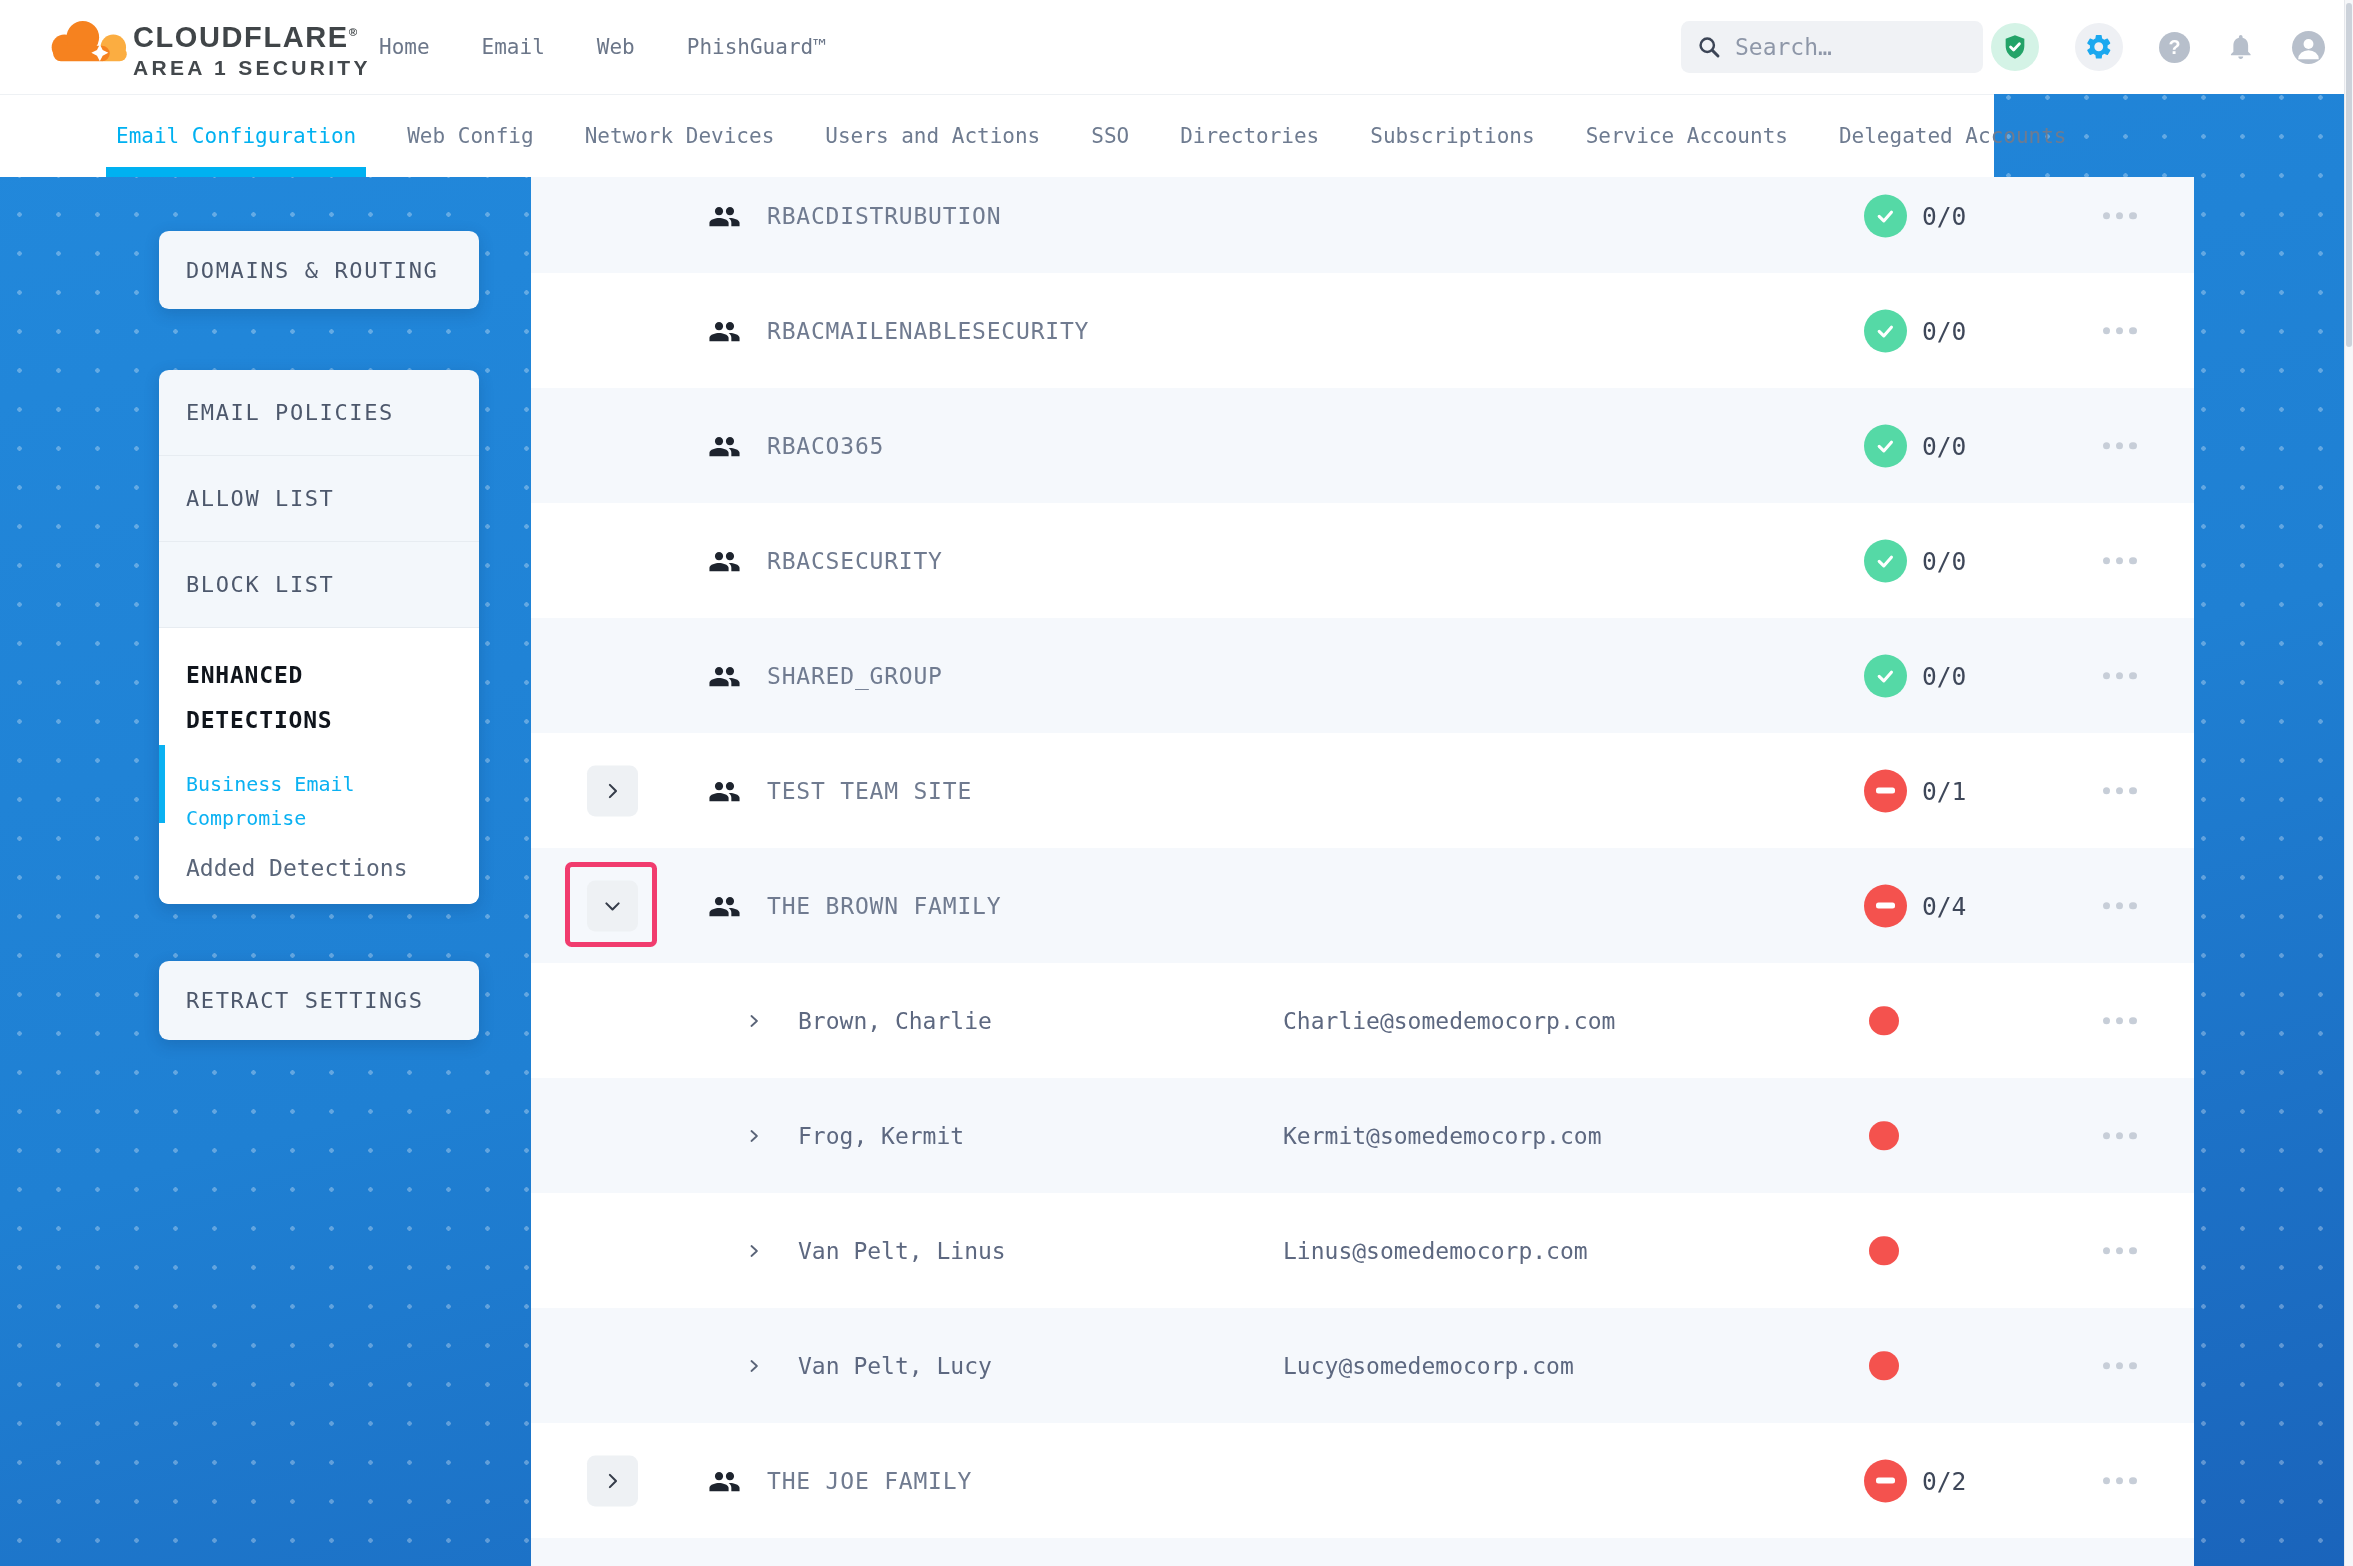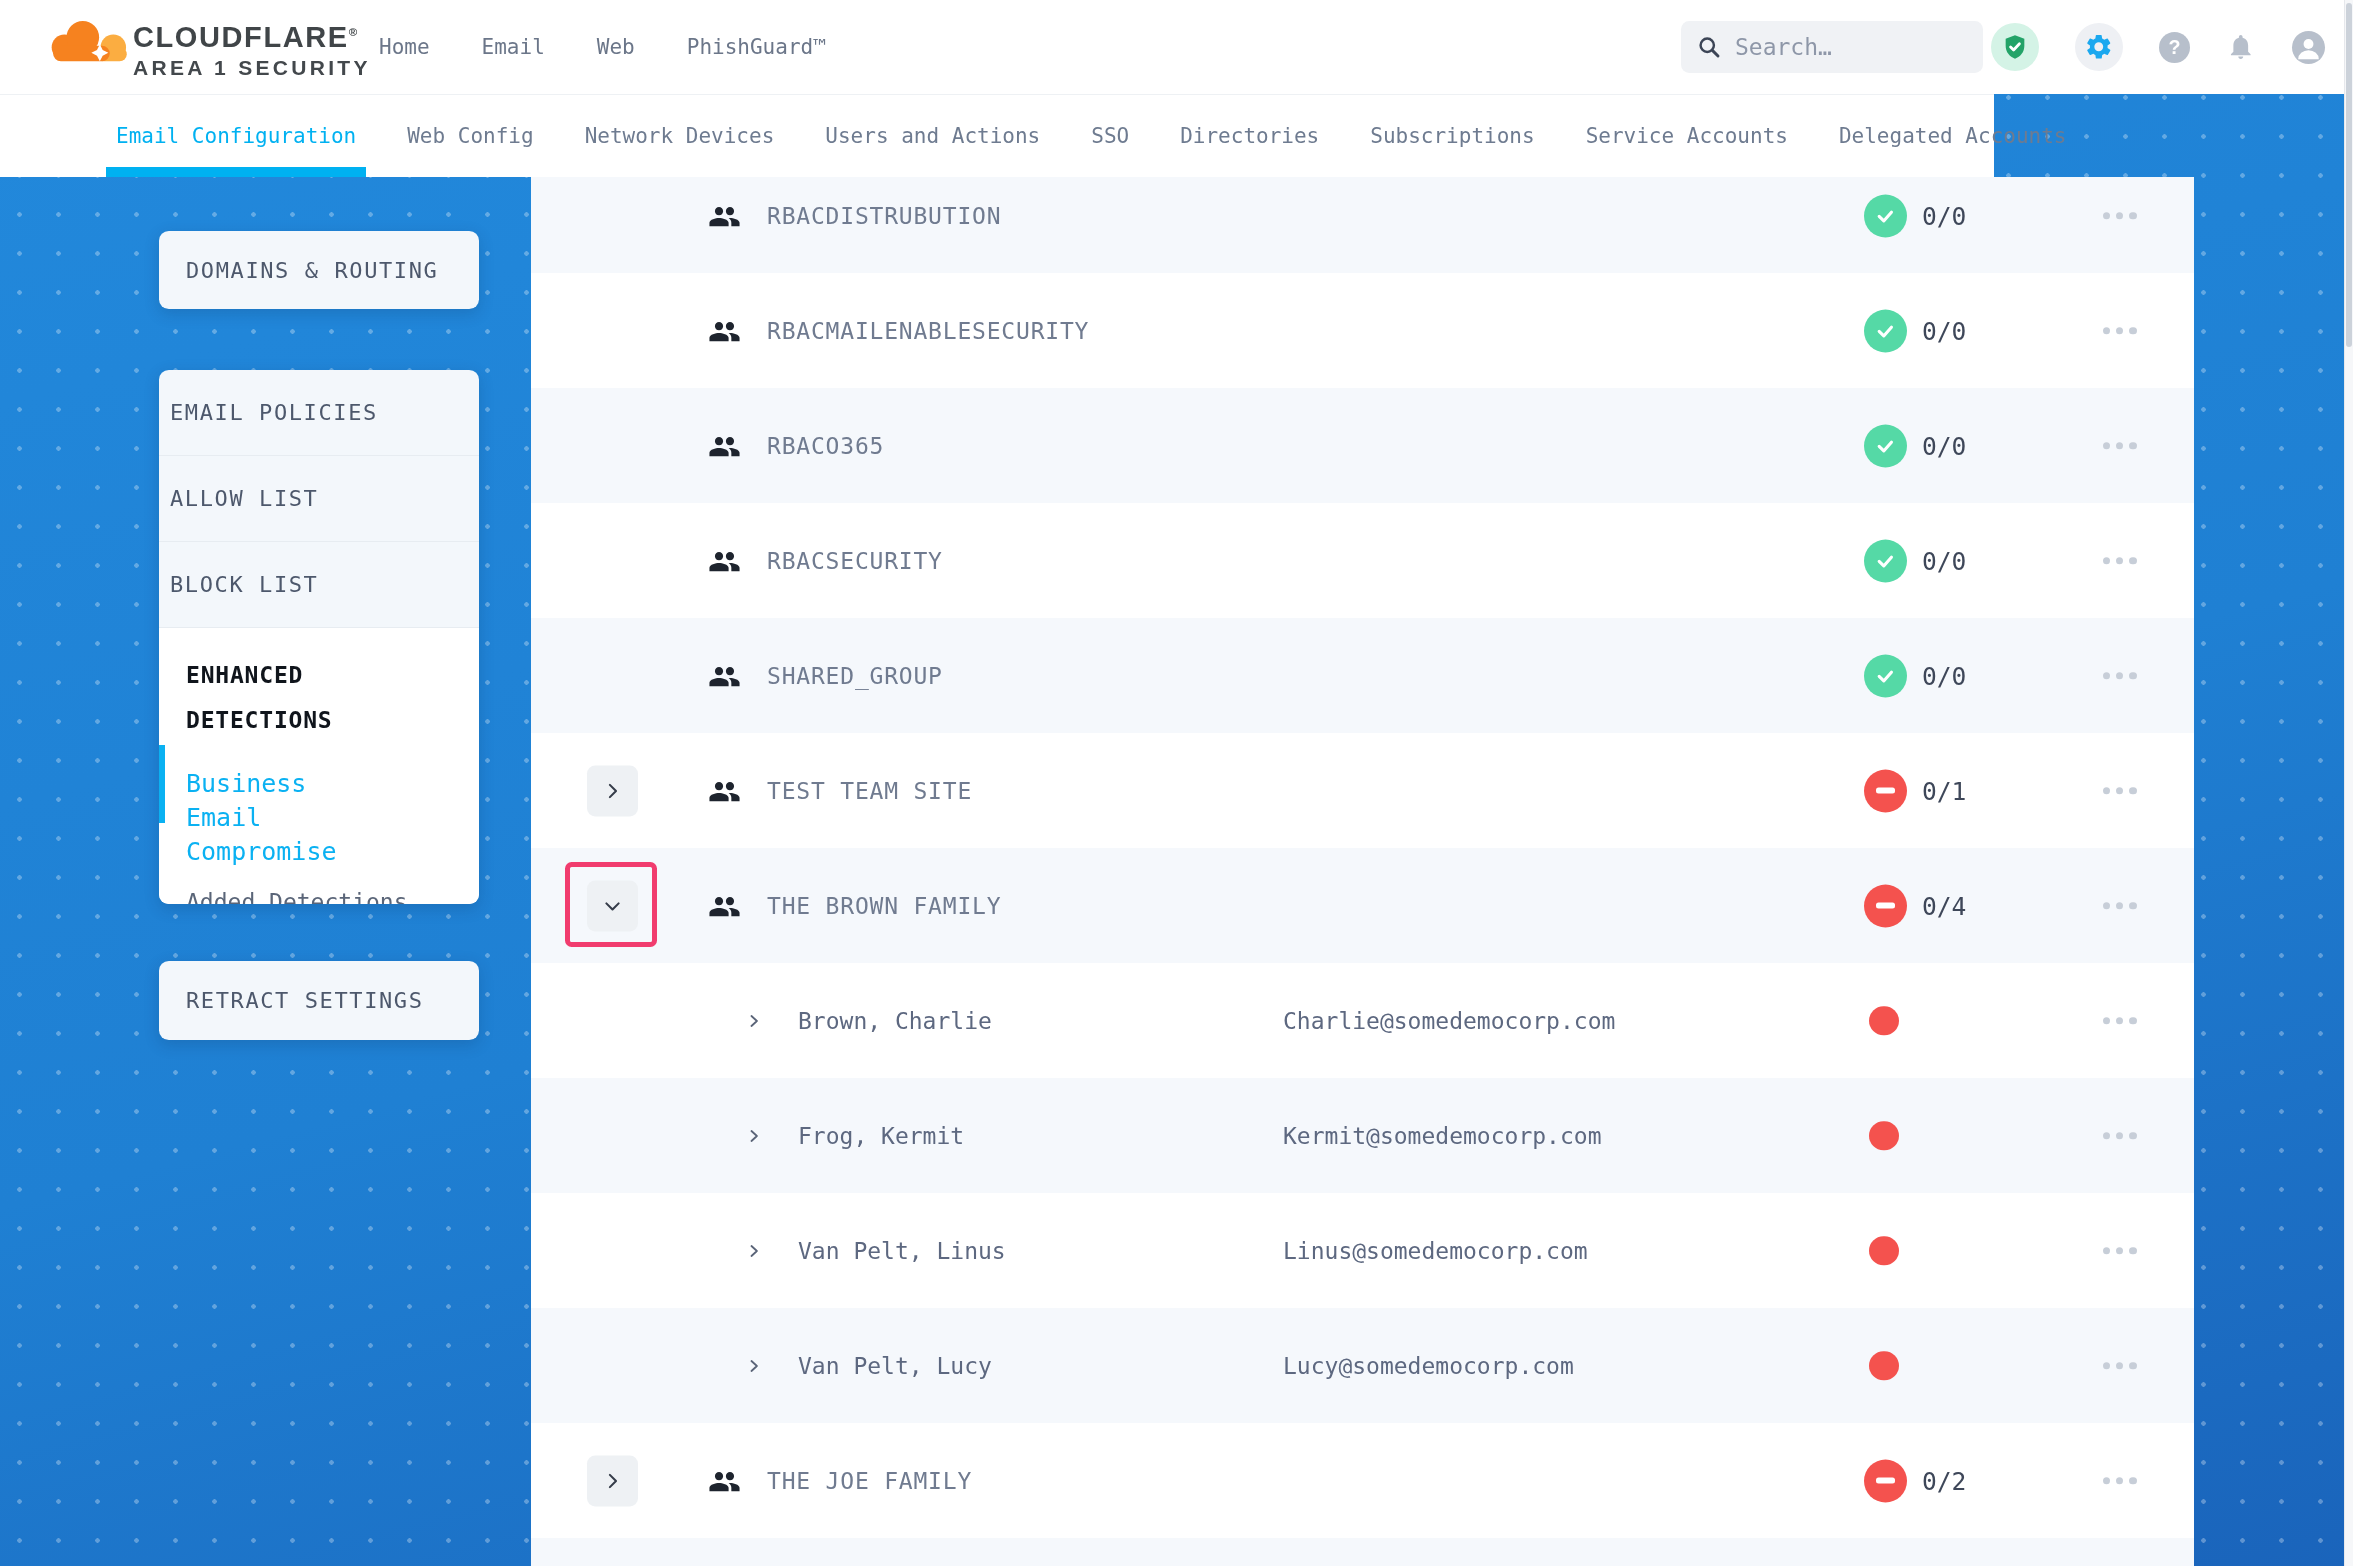--- a/index.html
+++ b/index.html
@@ -46,24 +46,24 @@
              border-top:1.6px solid #eef1f4; display:flex; align-items:stretch; padding-left:116px; gap:51px; }
   .tab { position:relative; display:flex; align-items:center; font-size:21px; color:#6e7b90; white-space:nowrap; cursor:pointer; }
   .tab.active { color:#00b1f1; }
   .tab.active::after { content:""; position:absolute; left:-9.8px; right:-9.8px; bottom:0; height:9.8px; background:#00b1f1; }
 
   
   .card { position:absolute; background:#f3f7fb; border-radius:9.8px; box-shadow:0 4.9px 14.8px rgba(10,40,80,0.18); z-index:4; }
   .card-domains { left:159px; top:231px; width:320px; height:78px; display:flex; align-items:center; padding-left:27px; }
   .side-label { font-size:22px; letter-spacing:1.6px; color:#4d586c; white-space:nowrap; }
   .card-policies { left:159px; top:370px; width:320px; height:534px; overflow:hidden; }
-  .pol-item { height:86px; display:flex; align-items:center; padding-left:11px; border-bottom:1.6px solid #e7ecf1; cursor:pointer; }
+  .pol-item { height:86px; display:flex; align-items:center; padding-left:27px; border-bottom:1.6px solid #e7ecf1; cursor:pointer; }
   .enh-section { background:#ffffff; padding:24.6px 27px 0 27px; height:276px; position:relative; }
   .enh-title { font-size:23px; line-height:45px; font-weight:bold; color:#10151c; letter-spacing:0.8px; max-width:205px; }
-  .enh-item-active { position:relative; margin-top:24.6px; font-size:25px; line-height:34px; color:#0ab1f2; max-width:205px; cursor:pointer; }
+  .enh-item-active { position:relative; margin-top:24.6px; font-size:20px; line-height:34px; color:#0ab1f2; max-width:205px; cursor:pointer; }
   .active-bar { position:absolute; left:0; top:375px; width:5.7px; height:78px; background:#0ab1f2; }
   .enh-item { margin-top:19.7px; font-size:23px; color:#5a6578; white-space:nowrap; cursor:pointer; }
   .card-retract { left:159px; top:961px; width:320px; height:79px; display:flex; align-items:center; padding-left:27px; cursor:pointer; }
 
   
   .table { position:absolute; left:531px; top:177px; width:1663px; height:1390px; background:#ffffff; overflow:hidden; z-index:3; }
   .rows { margin-top:-19px; }
   .row { position:relative; height:115px; background:#ffffff; }
   .row.light { background:#f5f8fc; }
   .row > * { position:absolute; top:50%; transform:translateY(-50%); }

